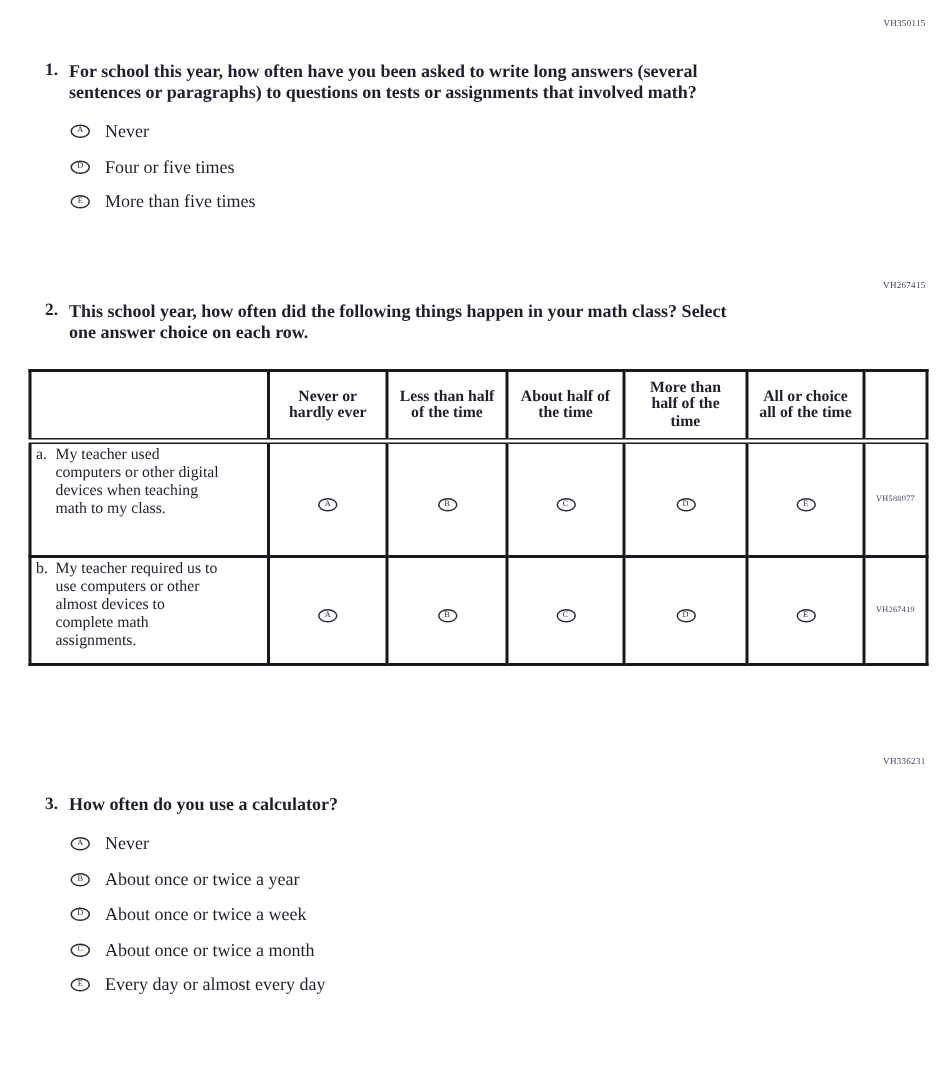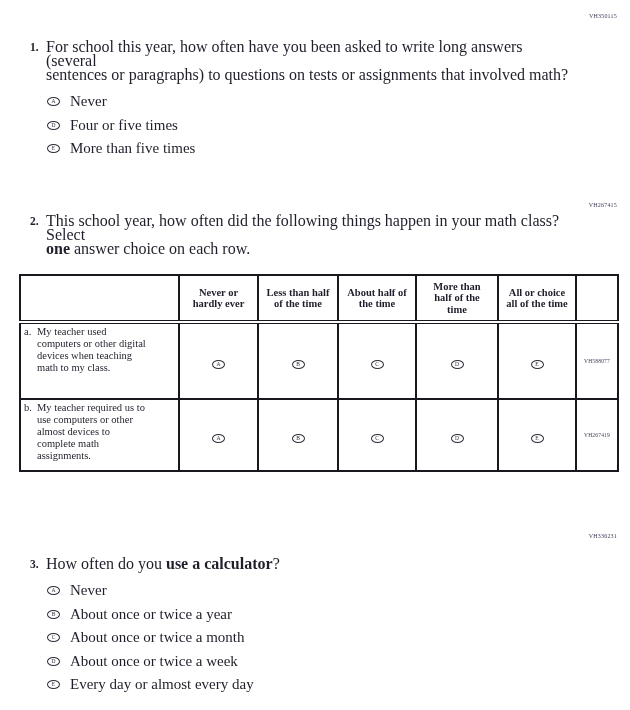--- a/index.html
+++ b/index.html
@@ -27,24 +27,25 @@
   .q2head { margin-top: 5px; }
   .q3head { margin-top: 17px; }
   .qnum {
     font-weight: bold;
     width: 16px;
     flex: none;
     font-size: 11.5px;
     line-height: 14px;
   }
   .qtext {
-    font-size: 16px;
+    font-size: 12px;
     line-height: 14px;
     white-space: pre-wrap;
     max-width: 530px;
+    font-weight: bold;
   }
   .options { margin-left: 47px; }
   .opt-q1 { margin-top: 13px; }
   .opt-q3 { margin-top: 13px; }
   .opt {
     display: flex;
     align-items: center;
     height: 13px;
     margin-bottom: 10.5px;
   }
@@ -56,21 +57,21 @@
     align-items: center;
     justify-content: center;
     flex: none;
     background: #ffffff;
   }
   .bl {
     font-size: 5.5px;
     line-height: 7px;
     color: #2c2c3a;
   }
-  .olabel { margin-left: 10px; font-size: 15px; white-space: nowrap; }
+  .olabel { margin-left: 10px; font-size: 12px; white-space: nowrap; }
 
   table.grid {
     border-collapse: collapse;
     table-layout: fixed;
     margin-left: 19px;
     margin-top: 18px;
     width: 598px;
   }
   .grid th, .grid td { border: 2px solid #18181f; }
   .grid th {
@@ -231,31 +232,31 @@
       <span class="olabel">Never</span>
     </div>
     <div class="opt">
       <span class="bubble">
           <span class="bl">B</span>
         </span>
       <span class="olabel">About once or twice a year</span>
     </div>
     <div class="opt">
       <span class="bubble">
+          <span class="bl">D</span>
+        </span>
+      <span class="olabel">About once or twice a week</span>
+    </div>
+    <div class="opt">
+      <span class="bubble">
           <span class="bl">C</span>
         </span>
       <span class="olabel">About once or twice a month</span>
     </div>
     <div class="opt">
       <span class="bubble">
-          <span class="bl">D</span>
-        </span>
-      <span class="olabel">About once or twice a week</span>
-    </div>
-    <div class="opt">
-      <span class="bubble">
           <span class="bl">E</span>
         </span>
       <span class="olabel">Every day or almost every day</span>
     </div>
   </div>
 
 </div>
 
 </body></html>

